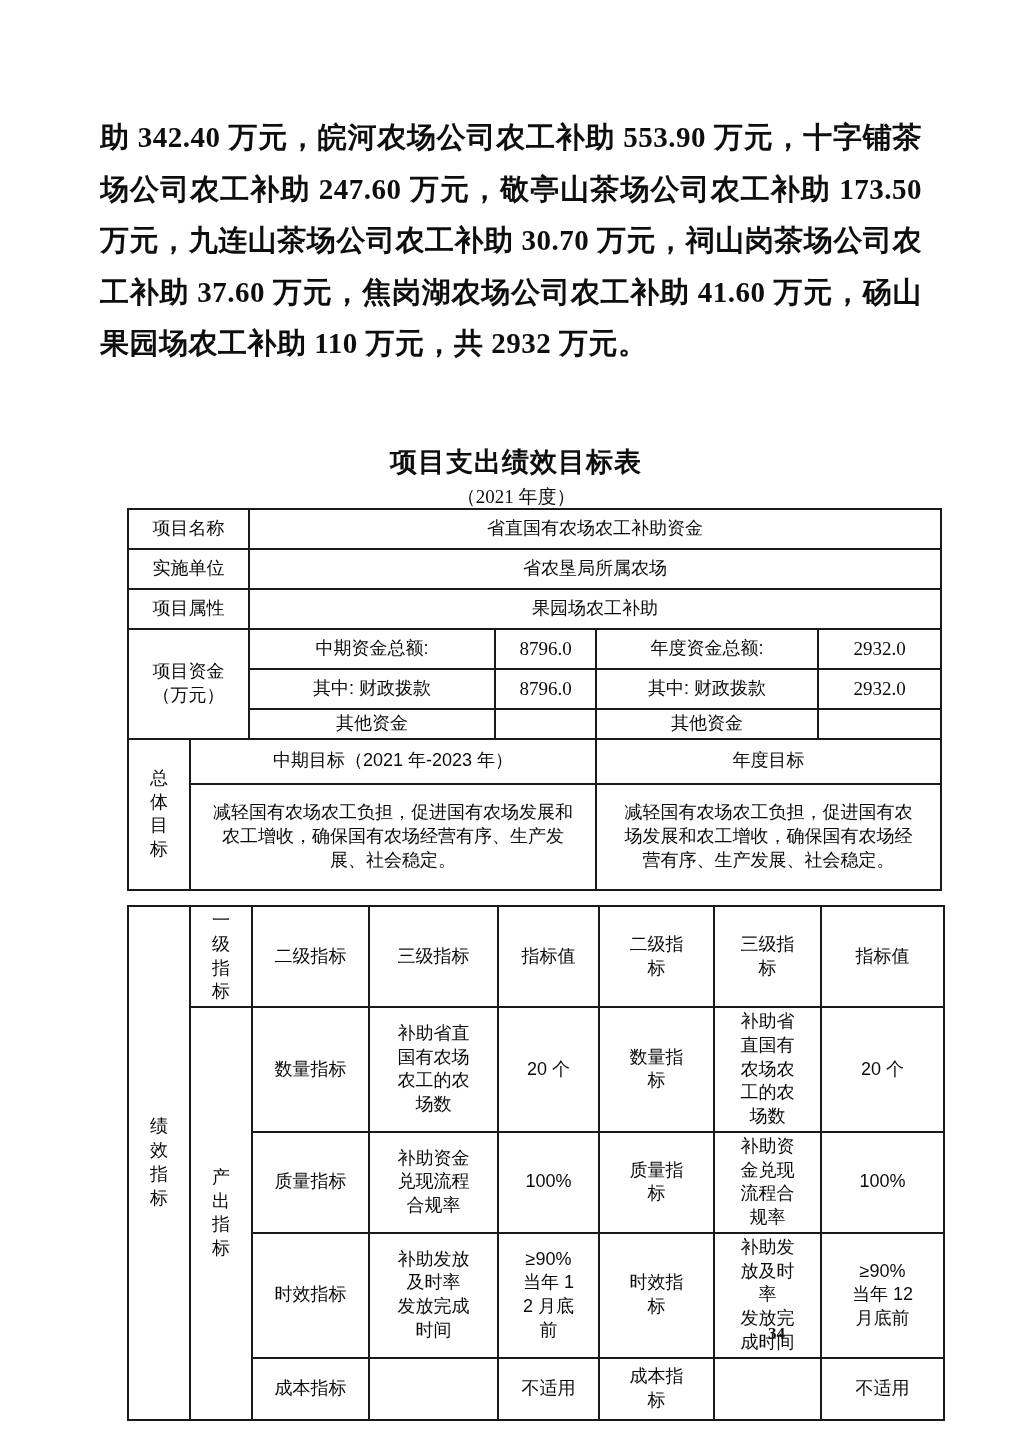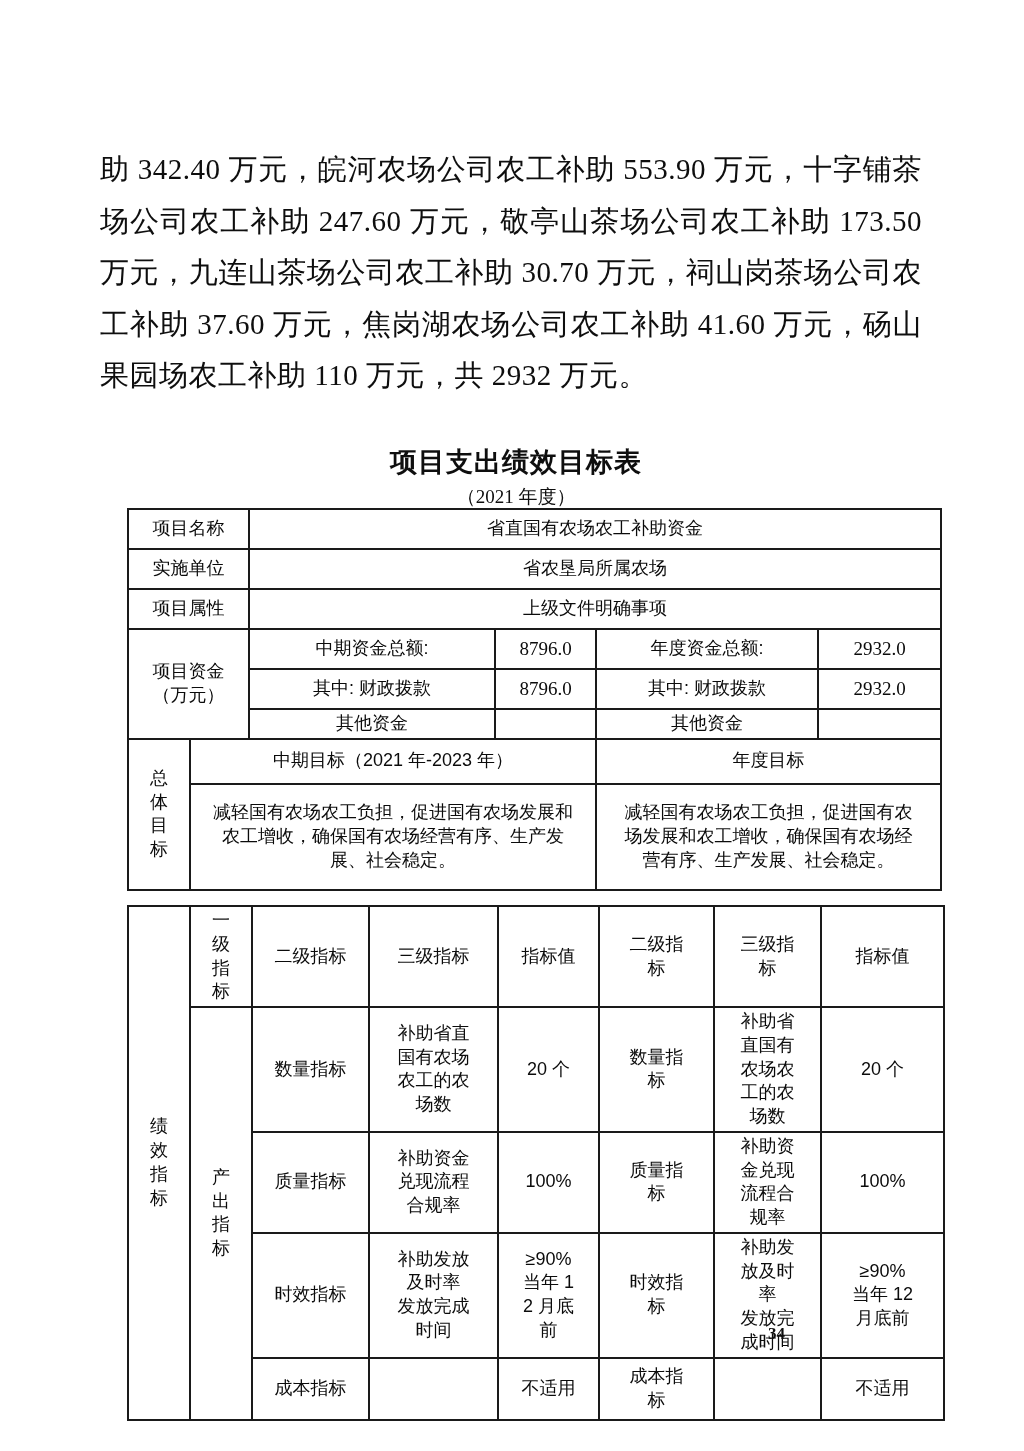--- a/index.html
+++ b/index.html
@@ -2,22 +2,22 @@
 <html><head>
 <meta charset="utf-8">
 <style>
   html,body{margin:0;padding:0;background:#e8e8e8;}
   .page{
     position:relative;width:1024px;height:1451px;margin:0 auto;
     background:#ffffff;color:#0e0e0e;overflow:hidden;
     font-family:"Liberation Serif","DejaVu Serif",serif;
   }
   
-  .body-text{position:absolute;left:100px;top:144px;width:822px;
-    font-size:29px;letter-spacing:0.5px;}
+  .body-text{position:absolute;left:100px;top:112px;width:822px;
+    font-size:29px;letter-spacing:0.5px;font-weight:bold;}
   .tline{height:51.5px;line-height:51.5px;text-align:justify;text-align-last:justify;overflow:hidden;}
   .tline.noj{text-align:left;text-align-last:left;}
   .tline.indent{padding-left:58px;}
   
   .tbl-title{position:absolute;left:127px;top:444px;width:778px;text-align:center;
     font-family:"Liberation Sans","DejaVu Sans",sans-serif;
     font-size:27px;font-weight:bold;letter-spacing:1px;}
   .tbl-subtitle{position:absolute;left:127px;top:484px;width:778px;text-align:center;
     font-size:19px;}
   
@@ -73,21 +73,21 @@
         <tr class="h40">
       <td colspan="2">项目名称</td>
       <td colspan="6">省直国有农场农工补助资金</td>
     </tr>
     <tr class="h40">
       <td colspan="2">实施单位</td>
       <td colspan="6">省农垦局所属农场</td>
     </tr>
     <tr class="h40">
       <td colspan="2">项目属性</td>
-      <td colspan="6">上级文件明确事项</td>
+      <td colspan="6">果园场农工补助</td>
     </tr>
     <tr class="h40">
       <td colspan="2" rowspan="3" class="pre">项目资金
 （万元）</td>
       <td colspan="2" class="left">中期资金总额:</td>
       <td class="right num">8796.0</td>
       <td colspan="2" class="left">年度资金总额:</td>
       <td class="right num">2932.0</td>
     </tr>
     <tr class="h40">

